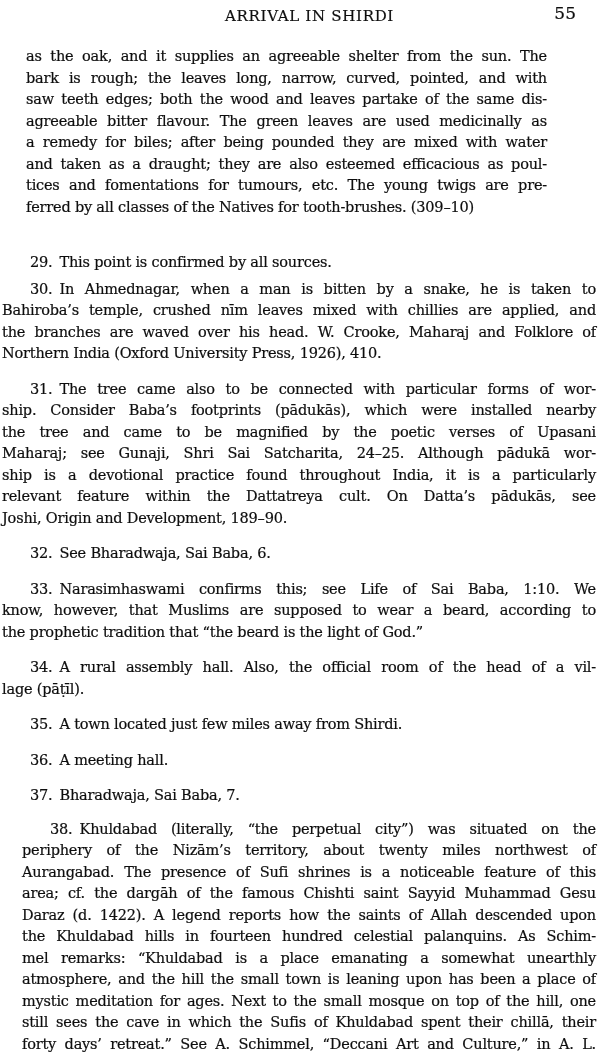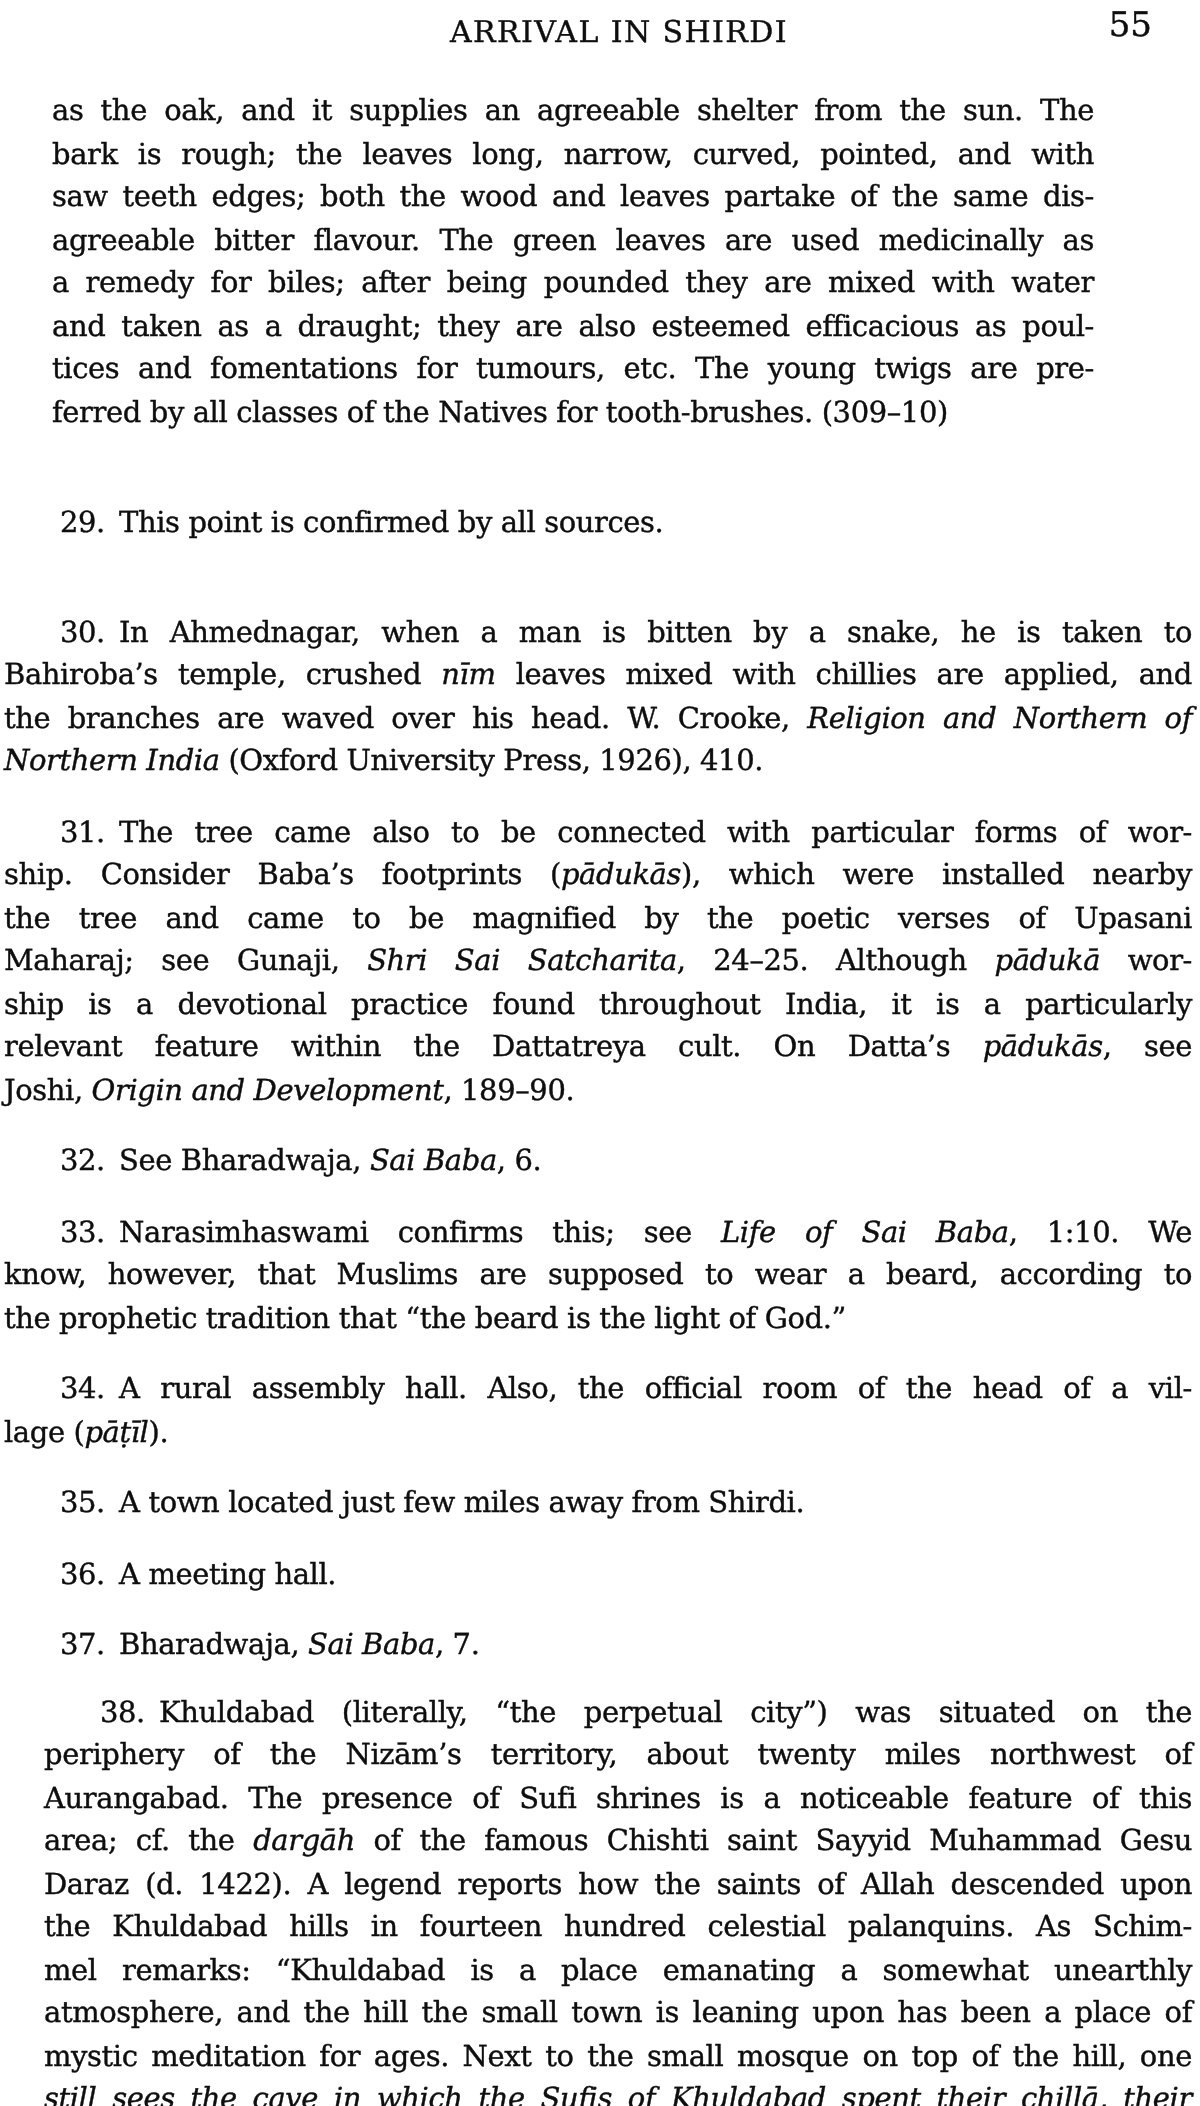--- a/index.html
+++ b/index.html
@@ -33,25 +33,25 @@
     font-size: 14.5px;
     letter-spacing: -0.2px;
     line-height: 21.5px;
   }
   .ln {
     text-align: justify;
     text-align-last: justify;
   }
   .ln.endl { text-align-last: left; }
   .ln.ind { padding-left: 28px; }
-  .it { font-style: italic; }
+  .it { }
   .para.quote { margin-left: 24px; margin-right: 49px; }
   .para.note { margin-top: 14px; }
   .para.p29 { margin-top: 34px; }
-  .para.p30 { margin-top: 33px; }
+  .para.p30 { margin-top: 5px; }
   .para.p38 { margin-top: 12px; margin-left: 20px; }
 </style>
 </head>
 <body>
 
 <div class="page">
   <div class="hdr-title">ARRIVAL IN SHIRDI</div>
   <div class="hdr-page">55</div>
   <div class="textblock">
       <div class="para quote">
@@ -63,21 +63,21 @@
         <div class="ln"><span>and taken as a draught; they are also esteemed efficacious as poul-</span></div>
         <div class="ln"><span>tices and fomentations for tumours, etc. The young twigs are pre-</span></div>
         <div class="ln endl"><span>ferred by all classes of the Natives for tooth-brushes. (309–10)</span></div>
       </div>
       <div class="para note p29">
         <div class="ln ind endl"><span>29. This point is confirmed by all sources.</span></div>
       </div>
       <div class="para note p30">
         <div class="ln ind"><span>30. In Ahmednagar, when a man is bitten by a snake, he is taken to</span></div>
         <div class="ln"><span>Bahiroba’s temple, crushed </span><span class="it">nīm</span><span> leaves mixed with chillies are applied, and</span></div>
-        <div class="ln"><span>the branches are waved over his head. W. Crooke, </span><span class="it">Religion and Northern of</span></div>
+        <div class="ln"><span>the branches are waved over his head. W. Crooke, </span><span class="it">Maharaj and Folklore of</span></div>
         <div class="ln endl"><span class="it">Northern India</span><span> (Oxford University Press, 1926), 410.</span></div>
       </div>
       <div class="para note p31">
         <div class="ln ind"><span>31. The tree came also to be connected with particular forms of wor-</span></div>
         <div class="ln"><span>ship. Consider Baba’s footprints (</span><span class="it">pādukās</span><span>), which were installed nearby</span></div>
         <div class="ln"><span>the tree and came to be magnified by the poetic verses of Upasani</span></div>
         <div class="ln"><span>Maharaj; see Gunaji, </span><span class="it">Shri Sai Satcharita</span><span>, 24–25. Although </span><span class="it">pādukā</span><span> wor-</span></div>
         <div class="ln"><span>ship is a devotional practice found throughout India, it is a particularly</span></div>
         <div class="ln"><span>relevant feature within the Dattatreya cult. On Datta’s </span><span class="it">pādukās</span><span>, see</span></div>
         <div class="ln endl"><span>Joshi, </span><span class="it">Origin and Development</span><span>, 189–90.</span></div>

